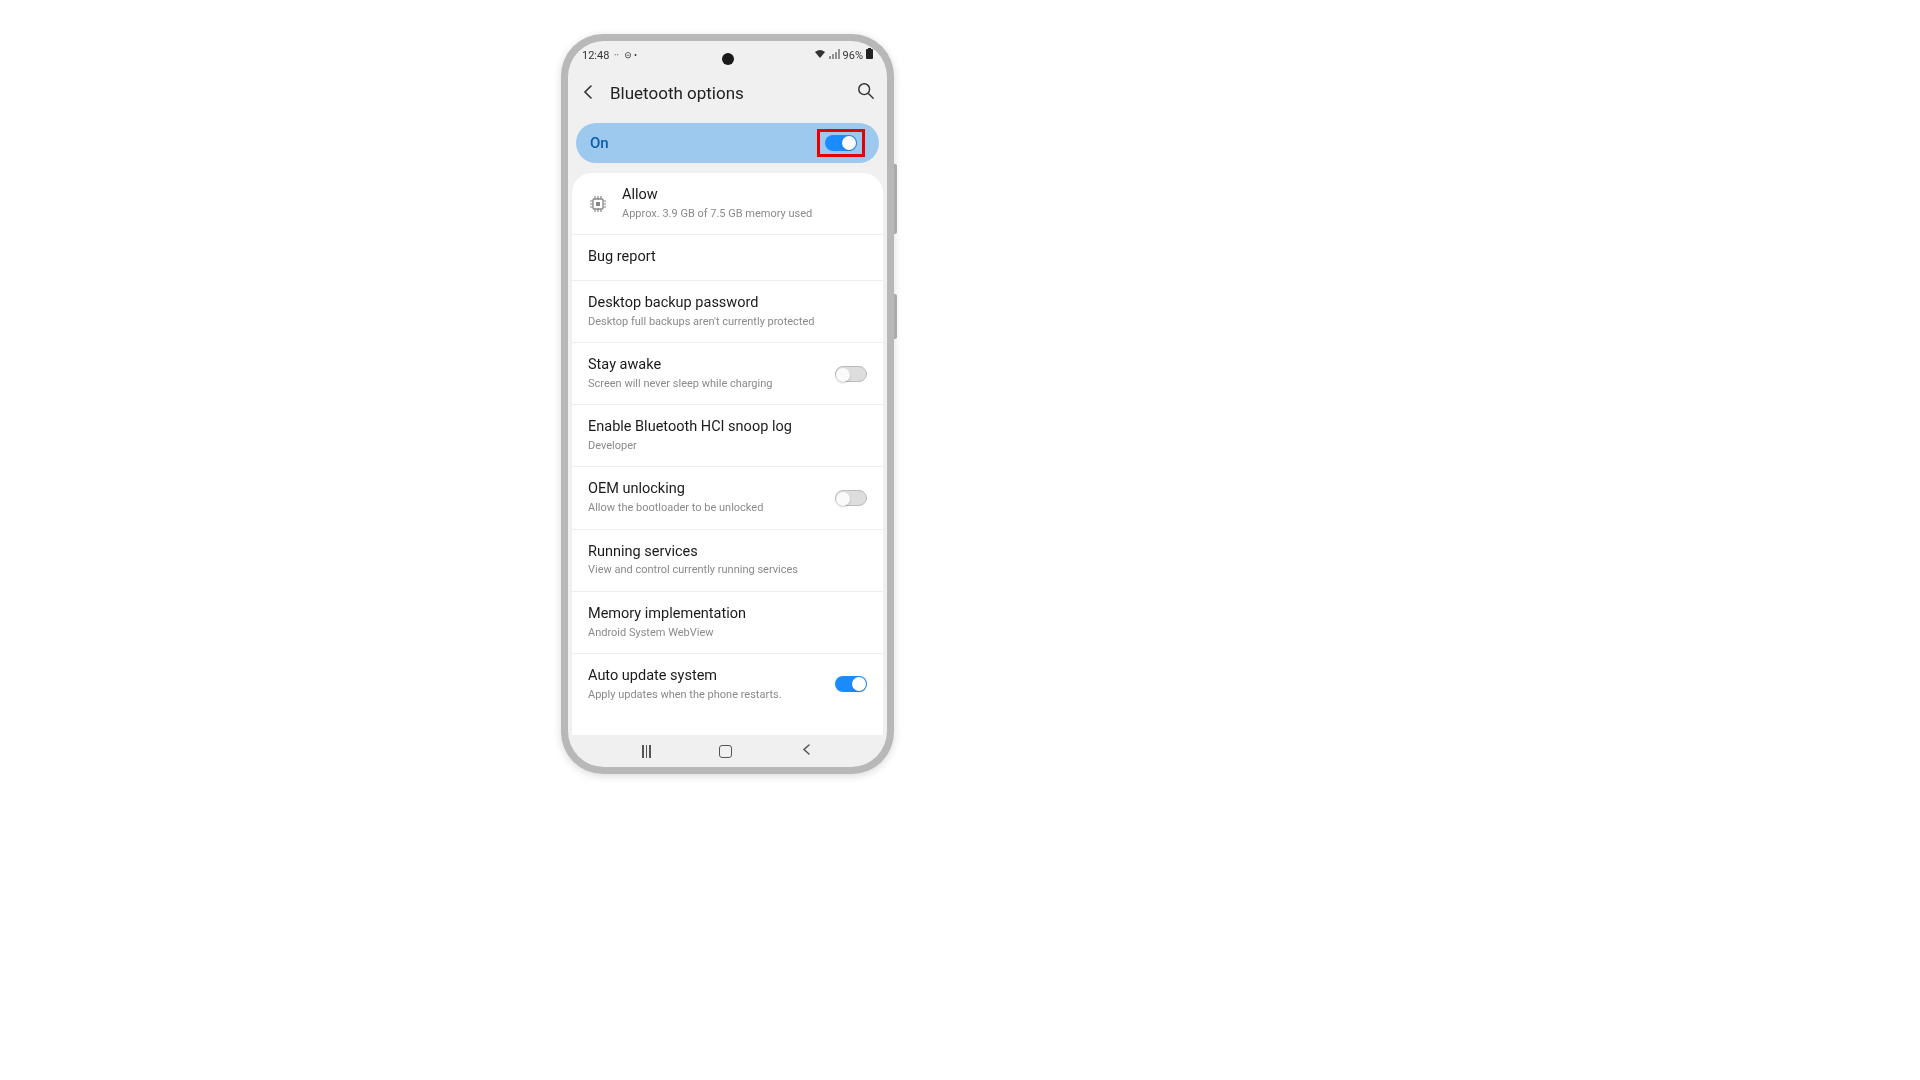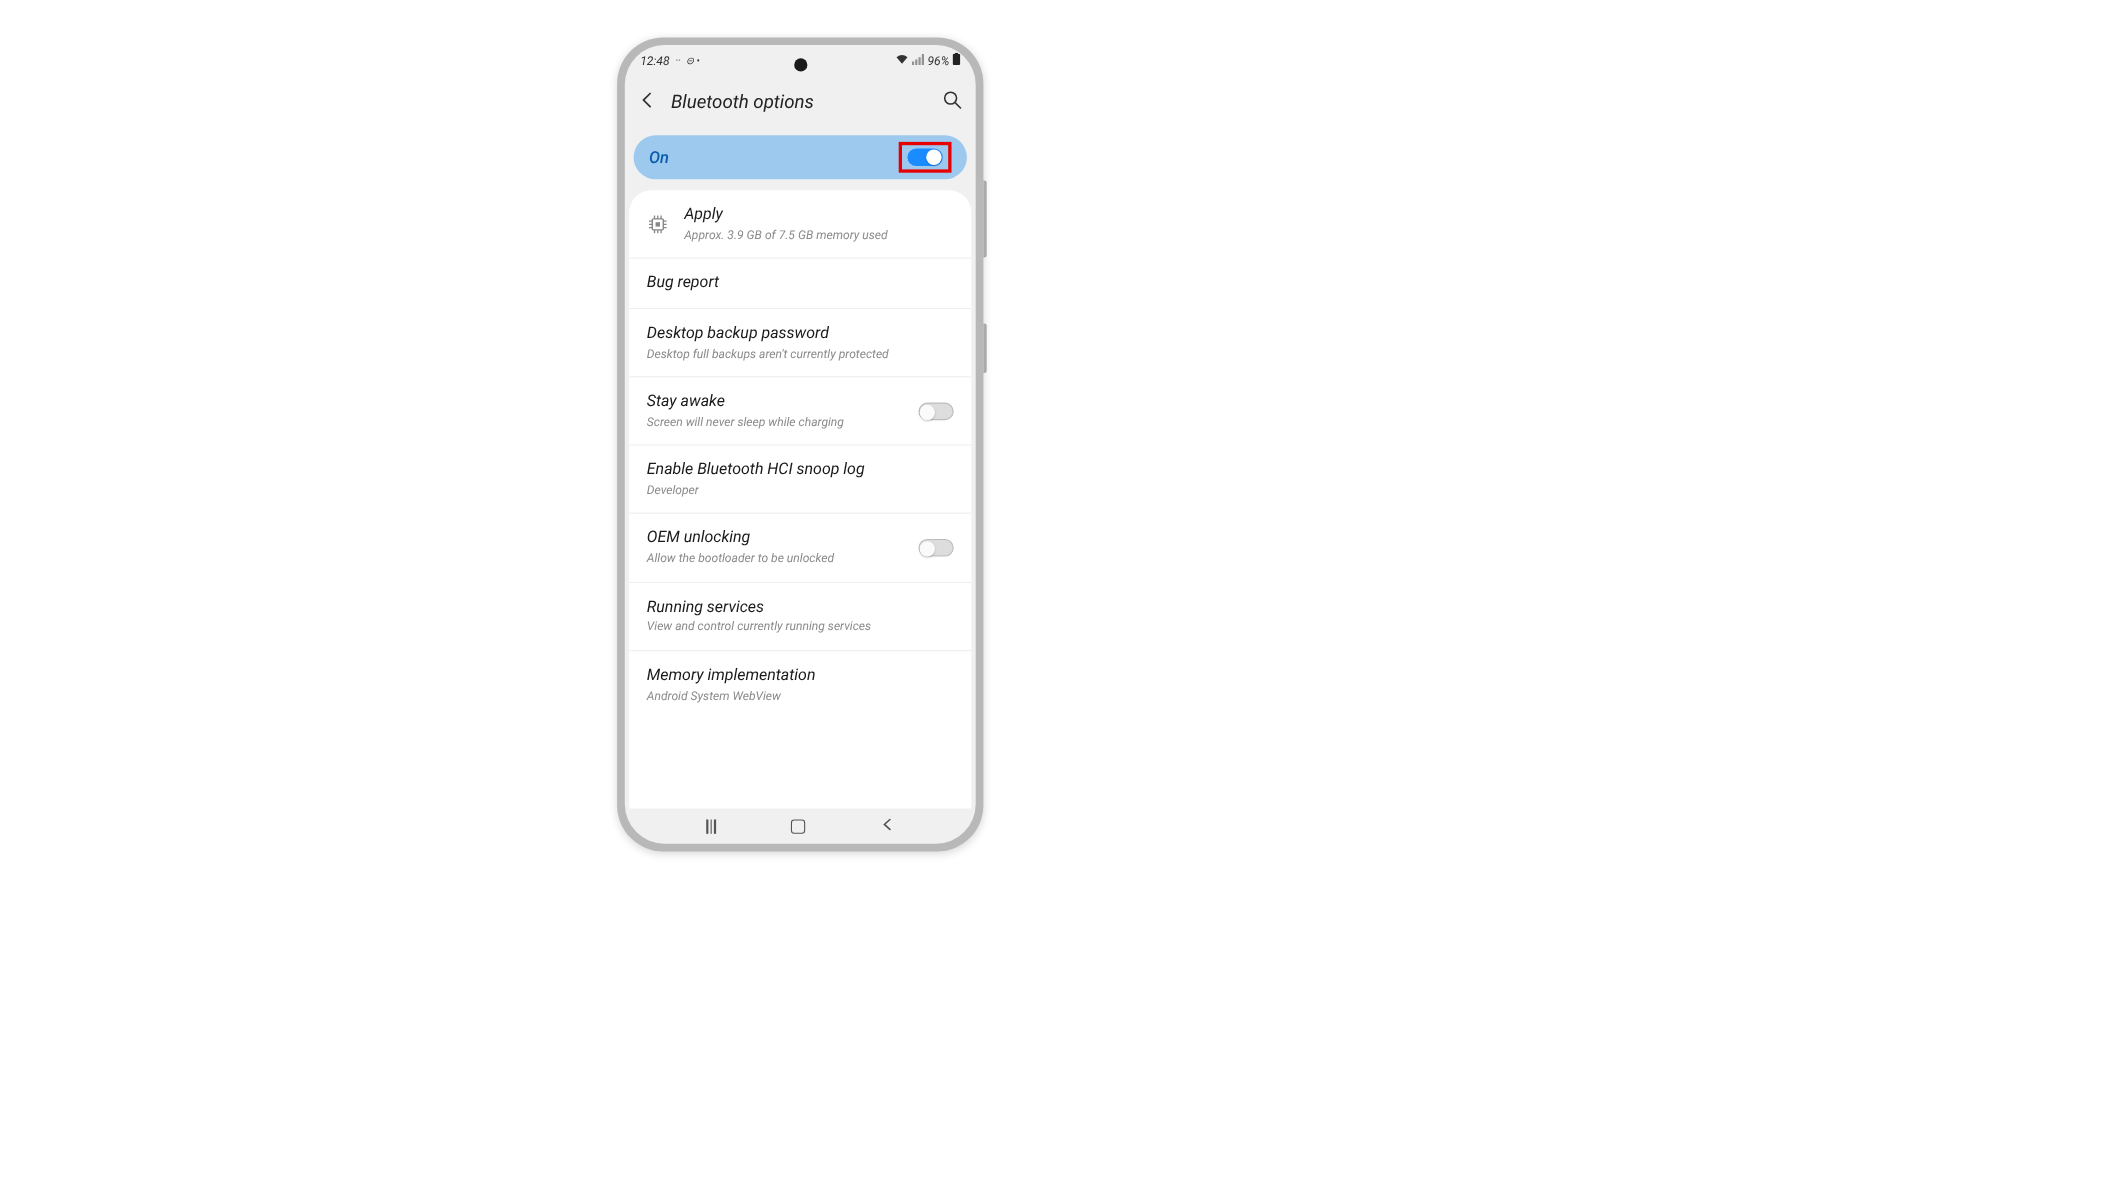--- a/index.html
+++ b/index.html
@@ -1,17 +1,17 @@
 <!DOCTYPE html>
 <html><head>
 <meta charset="utf-8">
 <style>
   * { margin: 0; padding: 0; box-sizing: border-box; font-family: -apple-system, BlinkMacSystemFont, 'Segoe UI', Roboto, sans-serif; }
   body { background: #fff; width: 1920px; height: 1080px; position: relative; }
-  .phone-frame { position: absolute; left: 561px; top: 34px; width: 333px; height: 740px; background: #b8b8b8; border-radius: 42px; padding: 7px; box-shadow: 0 2px 8px rgba(0,0,0,0.15); font-style: italic; }
+  .phone-frame { position: absolute; left: 561px; top: 34px; width: 333px; height: 740px; background: #b8b8b8; border-radius: 42px; padding: 7px; box-shadow: 0 2px 8px rgba(0,0,0,0.15); }
   .phone-frame::after { content:''; position:absolute; right:-3px; top:130px; width:3px; height:70px; background:#aaa; border-radius:0 2px 2px 0; }
   .phone-frame::before { content:''; position:absolute; right:-3px; top:260px; width:3px; height:45px; background:#aaa; border-radius:0 2px 2px 0; }
   .phone-inner { width: 100%; height: 100%; background: #f0f0f0; border-radius: 36px; overflow: hidden; position: relative; display: flex; flex-direction: column; }
   .camera { position: absolute; top: 12px; left: 50%; transform: translateX(-50%); width: 12px; height: 12px; background: #1a1a1a; border-radius: 50%; z-index: 10; }
   .status-bar { height: 28px; display: flex; justify-content: space-between; align-items: center; padding: 0 14px; font-size: 11px; color: #333; }
   .status-left { display: flex; align-items: center; gap: 4px; }
   .status-right { display: flex; align-items: center; gap: 3px; }
   .status-dots { letter-spacing: 1px; font-size: 8px; opacity: 0.6; }
   .header { height: 48px; display: flex; align-items: center; padding: 0 12px; gap: 14px; }
   .back-chevron { font-size: 18px; color: #333; cursor: pointer; }
@@ -111,21 +111,21 @@
               <line x1="13" y1="15" x2="13" y2="18" stroke="#888" stroke-width="1.2"></line>
               <line x1="2" y1="7" x2="5" y2="7" stroke="#888" stroke-width="1.2"></line>
               <line x1="2" y1="10" x2="5" y2="10" stroke="#888" stroke-width="1.2"></line>
               <line x1="2" y1="13" x2="5" y2="13" stroke="#888" stroke-width="1.2"></line>
               <line x1="15" y1="7" x2="18" y2="7" stroke="#888" stroke-width="1.2"></line>
               <line x1="15" y1="10" x2="18" y2="10" stroke="#888" stroke-width="1.2"></line>
               <line x1="15" y1="13" x2="18" y2="13" stroke="#888" stroke-width="1.2"></line>
             </svg>
         </span>
         <div class="row-main">
-          <div class="row-title">Apply</div>
+          <div class="row-title">Allow</div>
           <div class="row-sub">Approx. 3.9 GB of 7.5 GB memory used</div>
         </div>
       </div>
 
       <div class="row">
         <div class="row-main">
           <div class="row-title">Bug report</div>
         </div>
       </div>
 
@@ -166,20 +166,27 @@
         </div>
       </div>
 
       <div class="row">
         <div class="row-main">
           <div class="row-title">Memory implementation</div>
           <div class="row-sub">Android System WebView</div>
         </div>
       </div>
 
+      <div class="row">
+        <div class="row-main">
+          <div class="row-title">Auto update system</div>
+          <div class="row-sub">Apply updates when the phone restarts.</div>
+        </div>
+        <span class="toggle on"></span>
+      </div>
 
     </div>
 
     <div class="nav-bar">
       <span class="nav-recent">
           <span></span>
           <span></span>
           <span></span>
         </span>
       <span class="nav-home"></span>

